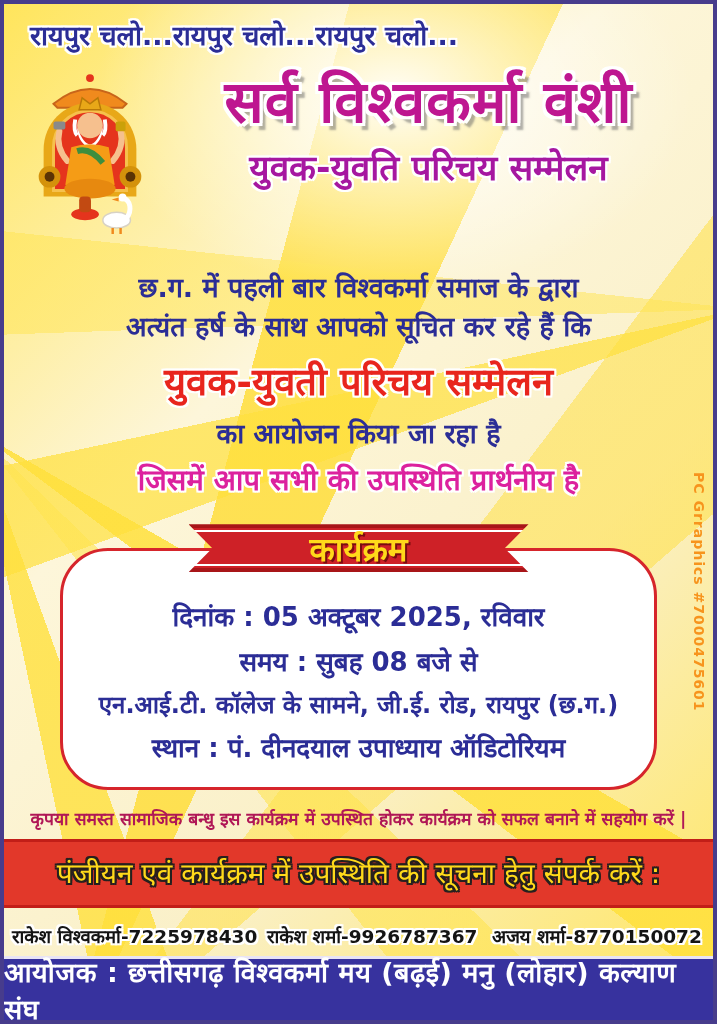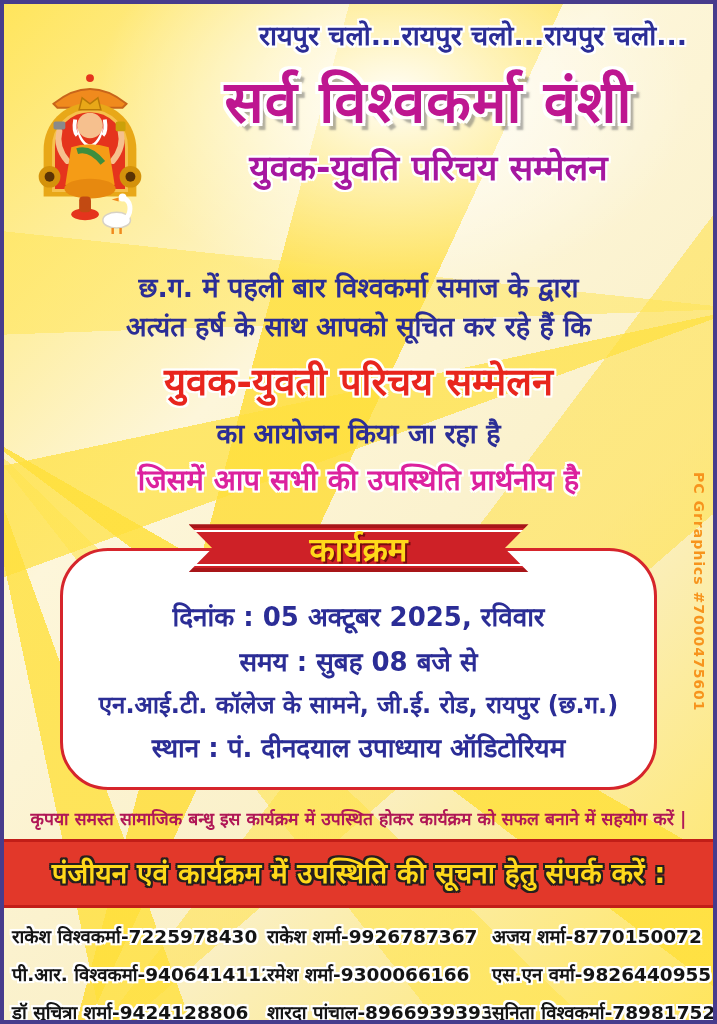--- a/index.html
+++ b/index.html
@@ -23,21 +23,21 @@
     -2px 0 0 #fff, 2px 0 0 #fff, 0 -2px 0 #fff, 0 2px 0 #fff; }
   .ow3sh { text-shadow:
     -3px -3px 0 #fff, 3px -3px 0 #fff, -3px 3px 0 #fff, 3px 3px 0 #fff,
     -3px 0 0 #fff, 3px 0 0 #fff, 0 -3px 0 #fff, 0 3px 0 #fff,
     6px 7px 2px rgba(100,100,100,.5); }
   .ob2 { text-shadow:
     -2px -2px 0 #26201f, 2px -2px 0 #26201f, -2px 2px 0 #26201f, 2px 2px 0 #26201f,
     -2px 0 0 #26201f, 2px 0 0 #26201f, 0 -2px 0 #26201f, 0 2px 0 #26201f; }
 
   
-  .slogans { display:flex; justify-content:flex-end; padding:12px 26px 0 26px;
+  .slogans { display:flex; justify-content:flex-start; padding:12px 26px 0 26px;
     color:#2B2D96; font-weight:bold; font-size:27px; }
 
   
   .title-block { position:relative; margin-top:19px; min-height:178px; }
   .deity { position:absolute; left:12px; top:-2px; width:148px; height:178px; }
   .titles { margin-left:140px; text-align:center; }
   .title-main { color:#BE1690; font-size:58px; font-weight:bold; line-height:1.05; letter-spacing:1px; }
   .title-sub { margin-top:10px; color:#A617A0; font-size:35px; font-weight:bold; }
 
   
@@ -55,21 +55,21 @@
     clip-path:polygon(0 0, 100% 0, 93% 50%, 100% 100%, 0 100%, 7% 50%);
     display:flex; align-items:center; justify-content:center; }
   .ribbon-text { color:#FFD91A; font-size:33px; font-weight:bold; text-shadow:2px 2px 0 #7a0d10; }
   .program-line { color:#2B2D96; font-weight:bold; font-size:26px; line-height:1.72; }
   .program-line.small { font-size:24px; }
 
   
   .note { margin-top:16px; text-align:center; color:#B01756; font-weight:bold; font-size:17.5px; }
   .contact-banner { margin-top:9px; background:#E2382A; border-top:3px solid #C21E18; border-bottom:3px solid #C21E18;
     padding:11px 0 14px 0; text-align:center; }
-  .contact-banner-text { color:#FFD91A; font-size:28px; font-weight:bold; }
+  .contact-banner-text { color:#FFD91A; font-size:28px; font-weight:normal; }
 
   
   .contacts { display:grid; grid-template-columns:255px 225px 225px; row-gap:13px;
     padding:15px 6px 10px 8px; }
   .contact { color:#141414; font-weight:bold; font-size:18.5px; white-space:nowrap; }
 
   
   .footer-band { position:absolute; left:0; right:0; bottom:0; height:64px; background:#37329E;
     border-top:3px solid #E8E4F5; display:flex; align-items:center; justify-content:center; }
   .footer-text { color:#ffffff; font-weight:bold; font-size:27px; letter-spacing:.5px; }
@@ -166,16 +166,19 @@
     <div class="contact ow2">राकेश शर्मा-9926787367</div>
     <div class="contact ow2">अजय शर्मा-8770150072</div>
     <div class="contact ow2">पी.आर. विश्वकर्मा-9406414112</div>
     <div class="contact ow2">रमेश शर्मा-9300066166</div>
     <div class="contact ow2">एस.एन वर्मा-9826440955</div>
     <div class="contact ow2">डॉ सुचित्रा शर्मा-9424128806</div>
     <div class="contact ow2">शारदा पांचाल-8966939393</div>
     <div class="contact ow2">सुनिता विश्वकर्मा-7898175219</div>
   </div>
 
+  <div class="footer-band">
+    <span class="footer-text">आयोजक : छत्तीसगढ़ विश्वकर्मा मय (बढ़ई) मनु (लोहार) कल्याण संघ</span>
+  </div>
 
   <div class="credit">PC Grraphics #7000475601</div>
 
 </div>
 
 </body></html>

